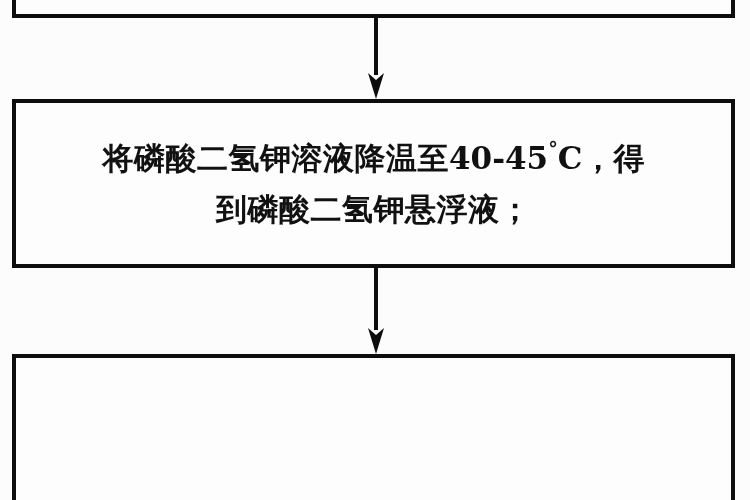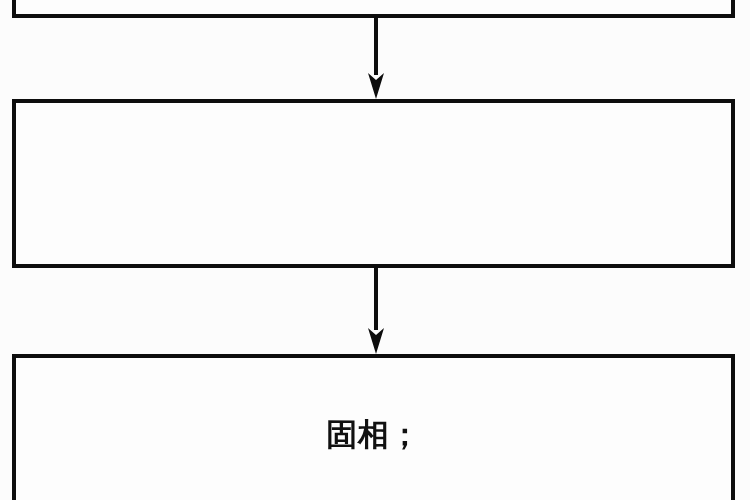--- a/index.html
+++ b/index.html
@@ -117,31 +117,32 @@
     <div class="shaft"></div>
     <div class="head">
       <svg width="16" height="26" viewBox="0 0 16 26" xmlns="http://www.w3.org/2000/svg">
         <path d="M0 0 L8 26 L16 0 L8 7 Z" fill="#0d0d0d"></path>
       </svg>
     </div>
   </div>
 
   <div class="box" id="box-2">
     <div class="box-text">
+      <span class="line"><span>将磷酸二氢钾溶液降温至</span><span class="latin">40-45</span><span class="deg">°</span><span class="latin">C</span><span class="cjk-punct">，得</span></span>
+      <span class="line">到磷酸二氢钾悬浮液；</span>
     </div>
   </div>
 
   <div class="connector" id="connector-2">
     <div class="shaft"></div>
     <div class="head">
       <svg width="16" height="26" viewBox="0 0 16 26" xmlns="http://www.w3.org/2000/svg">
         <path d="M0 0 L8 26 L16 0 L8 7 Z" fill="#0d0d0d"></path>
       </svg>
     </div>
   </div>
 
   <div class="box" id="box-3">
     <div class="box-text">
-      <span class="line">固相；</span>
     </div>
   </div>
 
 </div>
 
 </body></html>

